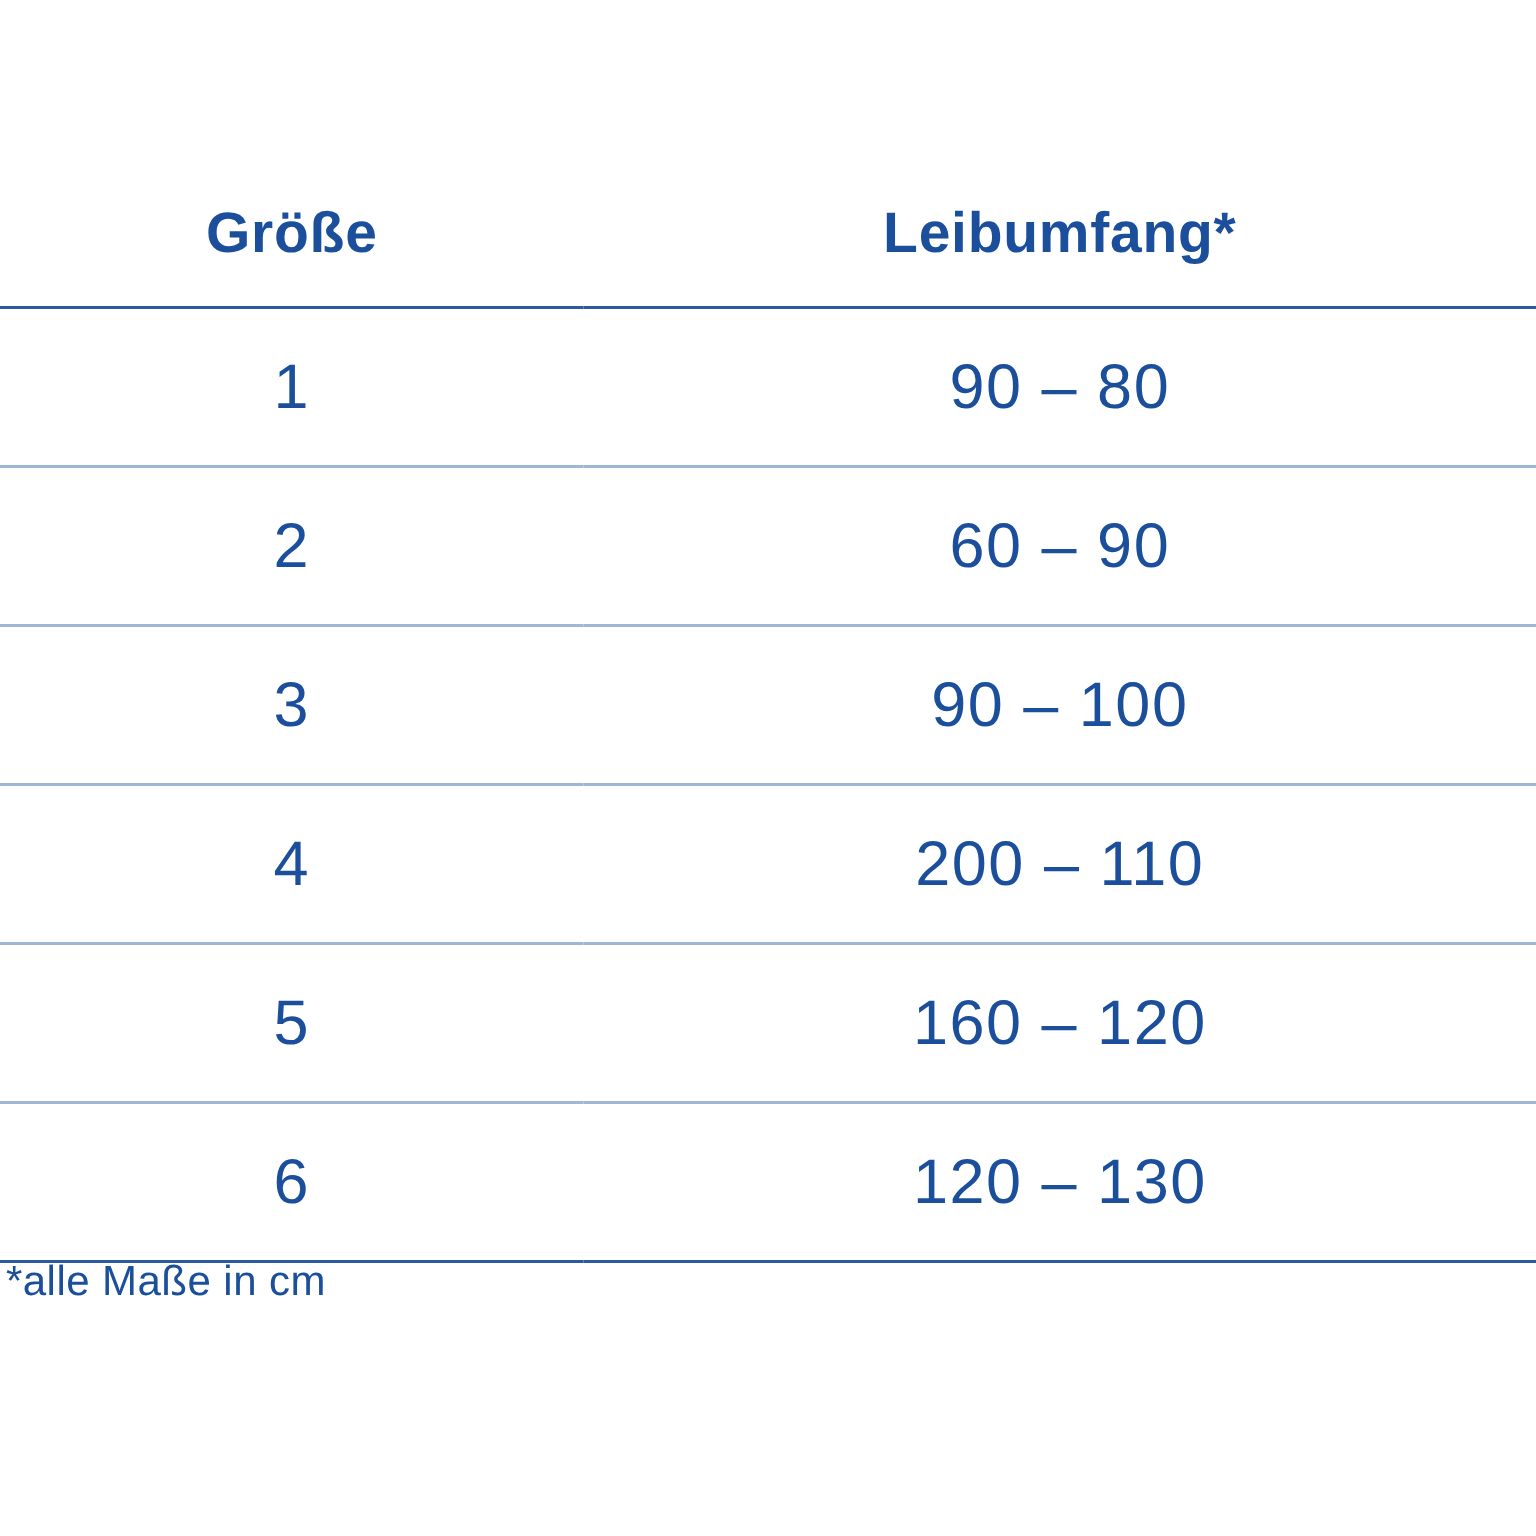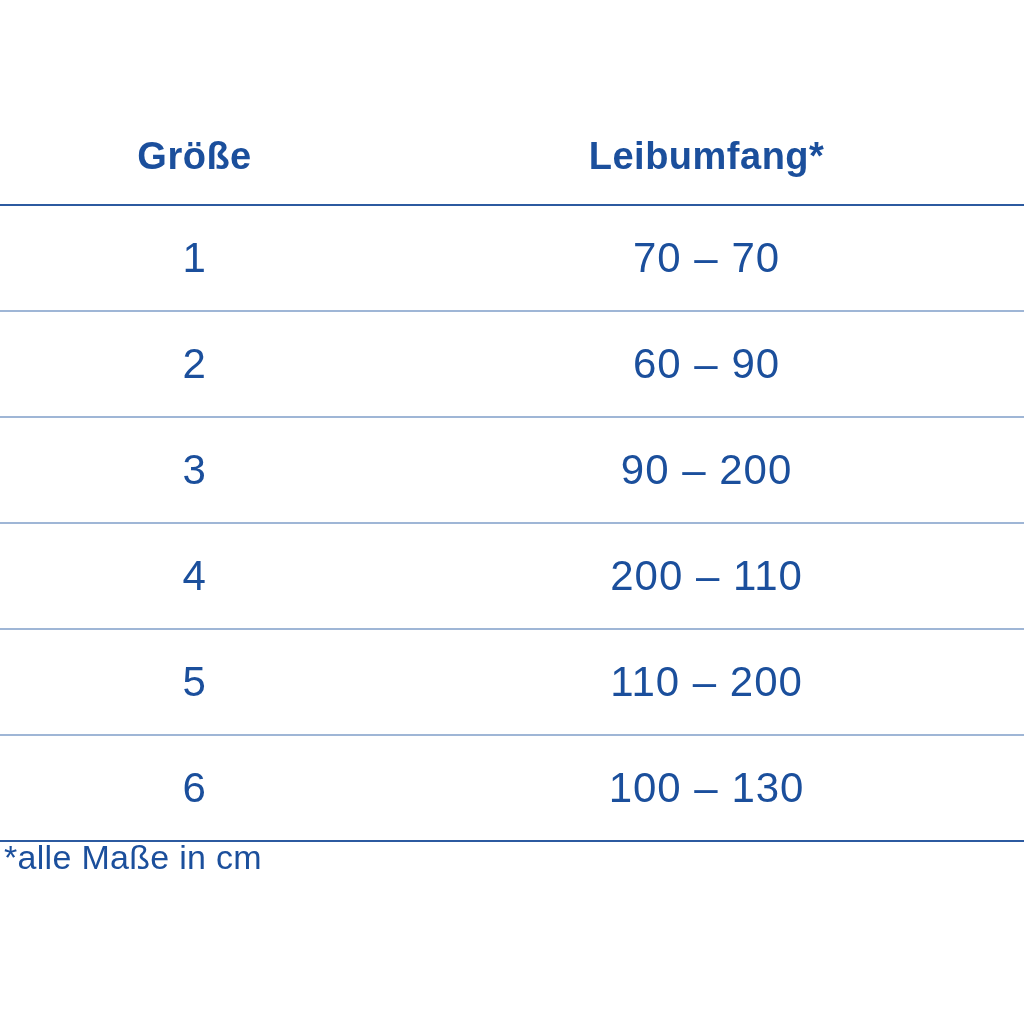--- a/index.html
+++ b/index.html
@@ -52,21 +52,21 @@
     letter-spacing: 1px;
     border-bottom: 2px solid #9fb6d6;
   }
   .size-table tbody tr:last-child td {
     border-bottom: 2px solid #2c5aa0;
   }
   .footnote {
     position: absolute;
     top: 838px;
     left: 4px;
-    font-size: 34px;
+    font-size: 28px;
     color: #1b4f9c;
     letter-spacing: 0.3px;
   }
 </style>
 </head>
 <body>
 
 <div class="page">
 
   <table class="size-table">
@@ -76,40 +76,40 @@
     </colgroup>
     <thead>
       <tr>
         <th>Größe</th>
         <th>Leibumfang*</th>
       </tr>
     </thead>
     <tbody>
       <tr>
         <td>1</td>
-        <td>70 – 70</td>
+        <td>90 – 80</td>
       </tr>
       <tr>
         <td>2</td>
         <td>60 – 90</td>
       </tr>
       <tr>
         <td>3</td>
-        <td>90 – 200</td>
+        <td>90 – 100</td>
       </tr>
       <tr>
         <td>4</td>
         <td>200 – 110</td>
       </tr>
       <tr>
         <td>5</td>
-        <td>110 – 200</td>
+        <td>160 – 120</td>
       </tr>
       <tr>
         <td>6</td>
-        <td>100 – 130</td>
+        <td>120 – 130</td>
       </tr>
     </tbody>
   </table>
 
   <div class="footnote">*alle Maße in cm</div>
 
 </div>
 
 </body></html>

